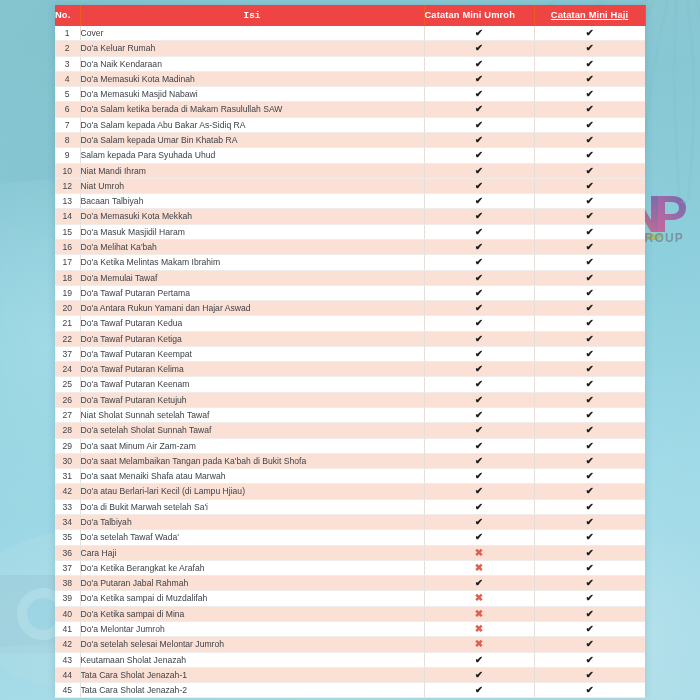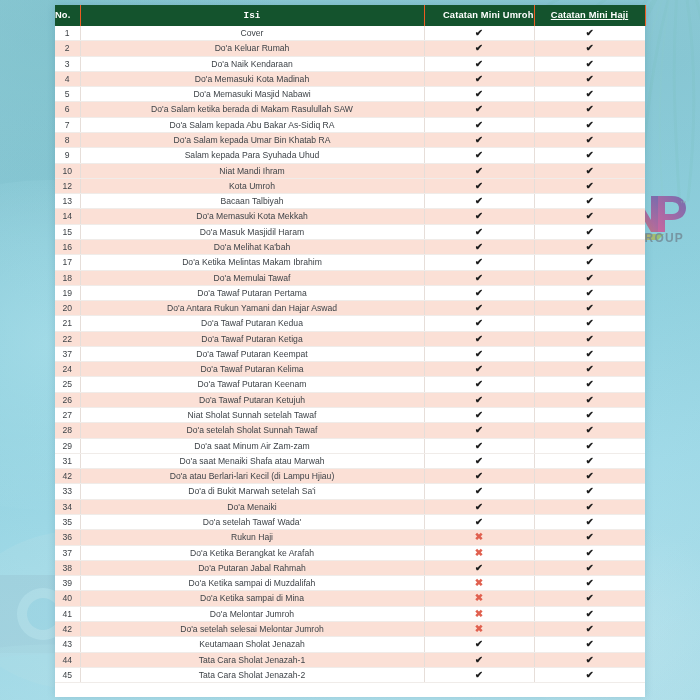--- a/index.html
+++ b/index.html
@@ -85,35 +85,35 @@
     box-shadow: 0 0 8px rgba(40,90,110,.18);
   }
 
   table.doc-table {
     width: 100%;
     border-collapse: collapse;
     table-layout: fixed;
   }
 
   table.doc-table thead th {
-    background: #14532d;
+    background: #ef4444;
     color: #ffffff;
     font-size: 9.3px;
     font-weight: bold;
     height: 21px;
     line-height: 21px;
     padding: 0;
     letter-spacing: .15px;
     border-right: 1px solid #ED5B22;
     white-space: nowrap;
     overflow: hidden;
   }
   th.col-no  { width: 25px;  text-align: left; padding-left: 5px; }
   th.col-isi { width: 344px; text-align: center; font-family: Liberation Mono, monospace; }
-  th.col-um  { width: 110px; text-align: right; }
+  th.col-um  { width: 110px; text-align: left; }
   th.col-ha  { width: 111px; text-align: center; text-decoration: underline; }
 
   table.doc-table tbody tr { height: 14.28px; }
   table.doc-table tbody tr.odd  { background: #ffffff; }
   table.doc-table tbody tr.even { background: #FBE0D6; }
 
   table.doc-table tbody td {
     font-size: 8.6px;
     color: #3e4348;
     padding: 0;
@@ -124,21 +124,21 @@
     white-space: nowrap;
   }
   td.c-no {
     width: 25px;
     text-align: center;
     border-right: 1px solid #e6ded9;
     color: #3e4348;
   }
   td.c-isi {
     width: 344px;
-    text-align: center;
+    text-align: left;
     padding-left: 6px;
     border-right: 1px solid #e6ded9;
   }
   td.c-mark {
     text-align: center;
     border-right: 1px solid #e6ded9;
     font-size: 9px;
   }
   td.c-mark.last { border-right: none; }
 
@@ -283,21 +283,21 @@
             <td class="c-mark last"><span class="mk-check">✔</span></td>
           </tr>
           <tr class="even">
             <td class="c-no">10</td>
             <td class="c-isi">Niat Mandi Ihram</td>
             <td class="c-mark"><span class="mk-check">✔</span></td>
             <td class="c-mark last"><span class="mk-check">✔</span></td>
           </tr>
           <tr class="even">
             <td class="c-no">12</td>
-            <td class="c-isi">Kota Umroh</td>
+            <td class="c-isi">Niat Umroh</td>
             <td class="c-mark"><span class="mk-check">✔</span></td>
             <td class="c-mark last"><span class="mk-check">✔</span></td>
           </tr>
           <tr class="odd">
             <td class="c-no">13</td>
             <td class="c-isi">Bacaan Talbiyah</td>
             <td class="c-mark"><span class="mk-check">✔</span></td>
             <td class="c-mark last"><span class="mk-check">✔</span></td>
           </tr>
           <tr class="even">
@@ -389,53 +389,59 @@
             <td class="c-isi">Do'a setelah Sholat Sunnah Tawaf</td>
             <td class="c-mark"><span class="mk-check">✔</span></td>
             <td class="c-mark last"><span class="mk-check">✔</span></td>
           </tr>
           <tr class="odd">
             <td class="c-no">29</td>
             <td class="c-isi">Do'a saat Minum Air Zam-zam</td>
             <td class="c-mark"><span class="mk-check">✔</span></td>
             <td class="c-mark last"><span class="mk-check">✔</span></td>
           </tr>
+          <tr class="even">
+            <td class="c-no">30</td>
+            <td class="c-isi">Do'a saat Melambaikan Tangan pada Ka'bah di Bukit Shofa</td>
+            <td class="c-mark"><span class="mk-check">✔</span></td>
+            <td class="c-mark last"><span class="mk-check">✔</span></td>
+          </tr>
           <tr class="odd">
             <td class="c-no">31</td>
             <td class="c-isi">Do'a saat Menaiki Shafa atau Marwah</td>
             <td class="c-mark"><span class="mk-check">✔</span></td>
             <td class="c-mark last"><span class="mk-check">✔</span></td>
           </tr>
           <tr class="even">
             <td class="c-no">42</td>
             <td class="c-isi">Do'a atau Berlari-lari Kecil (di Lampu Hjiau)</td>
             <td class="c-mark"><span class="mk-check">✔</span></td>
             <td class="c-mark last"><span class="mk-check">✔</span></td>
           </tr>
           <tr class="odd">
             <td class="c-no">33</td>
             <td class="c-isi">Do'a di Bukit Marwah setelah Sa'i</td>
             <td class="c-mark"><span class="mk-check">✔</span></td>
             <td class="c-mark last"><span class="mk-check">✔</span></td>
           </tr>
           <tr class="even">
             <td class="c-no">34</td>
-            <td class="c-isi">Do'a Menaiki</td>
+            <td class="c-isi">Do'a Talbiyah</td>
             <td class="c-mark"><span class="mk-check">✔</span></td>
             <td class="c-mark last"><span class="mk-check">✔</span></td>
           </tr>
           <tr class="odd">
             <td class="c-no">35</td>
             <td class="c-isi">Do'a setelah Tawaf Wada'</td>
             <td class="c-mark"><span class="mk-check">✔</span></td>
             <td class="c-mark last"><span class="mk-check">✔</span></td>
           </tr>
           <tr class="even">
             <td class="c-no">36</td>
-            <td class="c-isi">Rukun Haji</td>
+            <td class="c-isi">Cara Haji</td>
             <td class="c-mark"><span class="mk-cross">✖</span></td>
             <td class="c-mark last"><span class="mk-check">✔</span></td>
           </tr>
           <tr class="odd">
             <td class="c-no">37</td>
             <td class="c-isi">Do'a Ketika Berangkat ke Arafah</td>
             <td class="c-mark"><span class="mk-cross">✖</span></td>
             <td class="c-mark last"><span class="mk-check">✔</span></td>
           </tr>
           <tr class="even">

